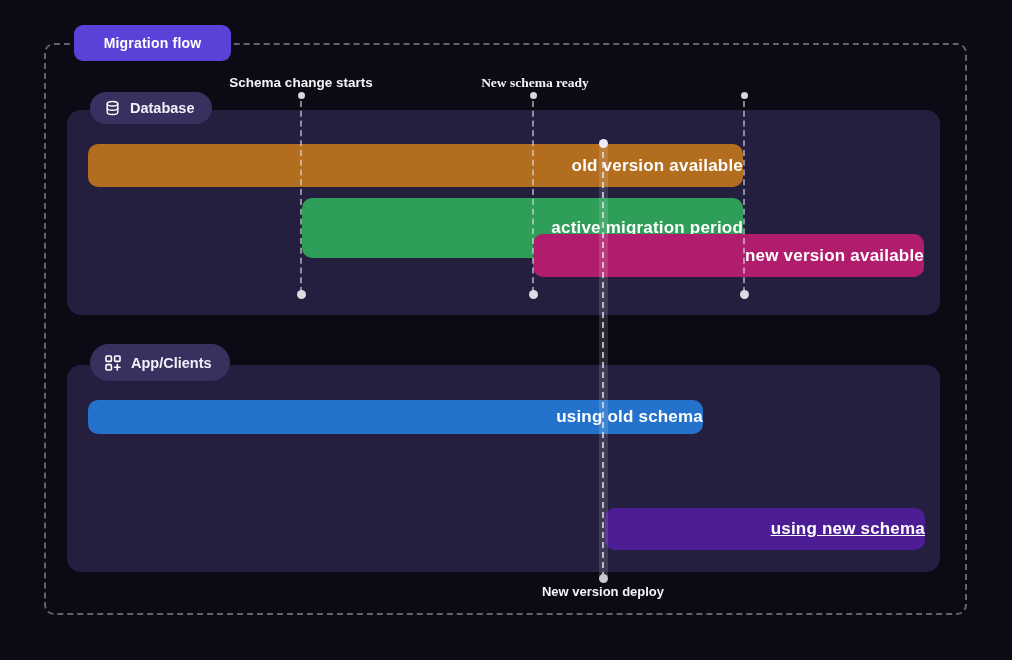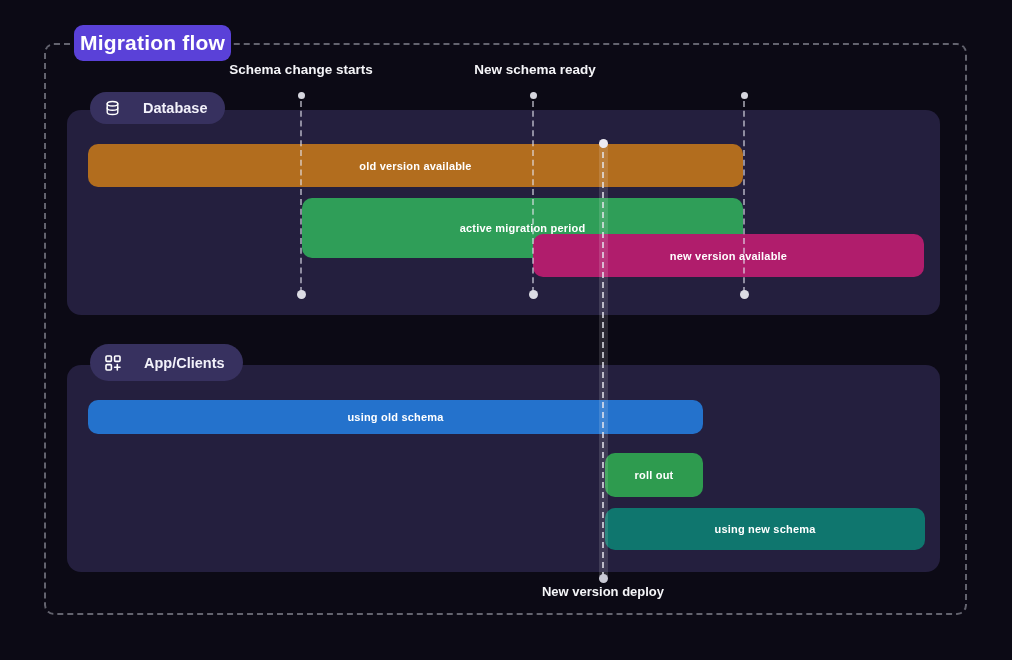--- a/index.html
+++ b/index.html
@@ -25,76 +25,76 @@
   }
 
   
   .title-badge {
     position: absolute;
     left: 74px; top: 25px;
     width: 157px; height: 36px;
     background: #5a41d8;
     border-radius: 9px;
     display: flex; align-items: center; justify-content: center;
-    font-size: 21px; font-weight: bold; color: #fff;
+    font-size: 14px; font-weight: bold; color: #fff;
     letter-spacing: 0.2px;
     z-index: 6;
   }
 
   
   .panel {
     position: absolute;
     left: 67px; width: 873px;
     background: #241f3e;
     border-radius: 14px;
     z-index: 1;
   }
   .panel.db  { top: 110px; height: 205px; }
   .panel.app { top: 365px; height: 207px; }
 
   
   .section-badge {
     position: absolute;
     background: #37315f;
     border-radius: 999px;
-    display: flex; align-items: center; gap: 22px;
+    display: flex; align-items: center; gap: 9px;
     padding: 0 18px 0 14px;
     color: #f2f1fa; font-size: 14.5px; font-weight: bold;
     z-index: 5;
   }
   .section-badge.db  { left: 90px; top: 92px;  height: 32px; }
   .section-badge.app { left: 90px; top: 344px; height: 37px; }
   .section-badge svg { display: block; }
 
   
   .bar {
     position: absolute;
     border-radius: 10px;
-    display: flex; align-items: center; justify-content: center;
-    color: #fff; font-size: 11px; font-weight: bold;
+    display: flex; align-items: center; justify-content: flex-end;
+    color: #fff; font-size: 17px; font-weight: bold;
     z-index: 2;
     letter-spacing: 0.2px;
   }
   .bar.old-version   { left: 88px;  top: 144px; width: 655px; height: 43px; }
   .bar.migration     { left: 302px; top: 198px; width: 441px; height: 60px; }
   .bar.new-version   { left: 533px; top: 234px; width: 391px; height: 43px; }
   .bar.old-schema    { left: 88px;  top: 400px; width: 615px; height: 34px; }
   .bar.roll-out      { left: 605px; top: 453px; width: 98px;  height: 44px; }
   .bar.new-schema    { left: 605px; top: 508px; width: 320px; height: 42px; }
 
   
   .marker-label {
     position: absolute;
-    top: 62px; height: 16px; width: 240px;
+    top: 75px; height: 16px; width: 240px;
     text-align: center;
     font-size: 13.5px; font-weight: bold; color: #f5f5f8;
     z-index: 5;
   }
   .marker-label.m1 { left: 181px; }
-  .marker-label.m2 { left: 415px; }
+  .marker-label.m2 { left: 415px; font-family: Liberation Serif, serif; }
   .marker-label.m3 { left: 627px; }
 
   
   .guide-line {
     position: absolute;
     width: 0;
     border-left: 2px dashed rgba(232,232,242,0.55);
     z-index: 3;
   }
   .guide-line.m1 { left: 300px; top: 101px; height: 192px; }
@@ -183,24 +183,21 @@
   <div class="bar migration" style="background: rgb(47, 158, 88);">
     <span>active migration period</span>
   </div>
   <div class="bar new-version" style="background: rgb(176, 29, 108);">
     <span>new version available</span>
   </div>
 
   <div class="bar old-schema" style="background: rgb(36, 114, 204);">
     <span>using old schema</span>
   </div>
-  <div class="bar roll-out" style="background: rgb(46, 155, 79);">
-    <span>roll out</span>
-  </div>
-  <div class="bar new-schema" style="background: #0f766e;">
+  <div class="bar new-schema" style="background: #4c1d95; text-decoration: underline;">
     <span>using new schema</span>
   </div>
 
   <div class="guide-line m1"></div>
   <div class="guide-line m2"></div>
   <div class="guide-line m3"></div>
 
   <div class="dot big" style="left:297px; top:290px;"></div>
   <div class="dot big" style="left:529px; top:290px;"></div>
   <div class="dot big" style="left:740px; top:290px;"></div>

